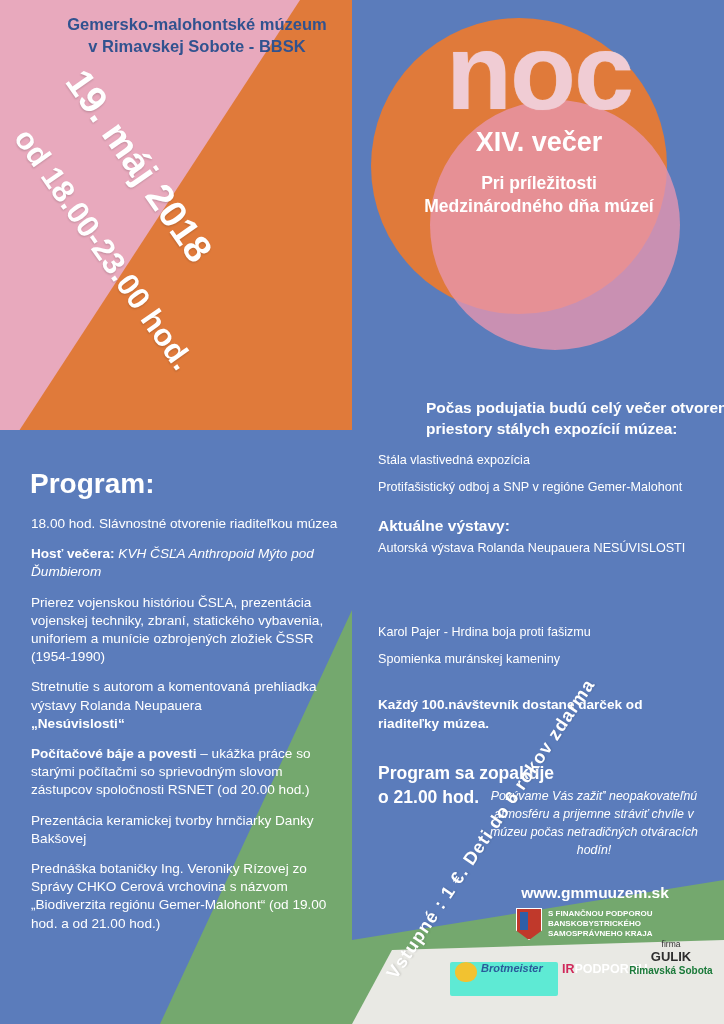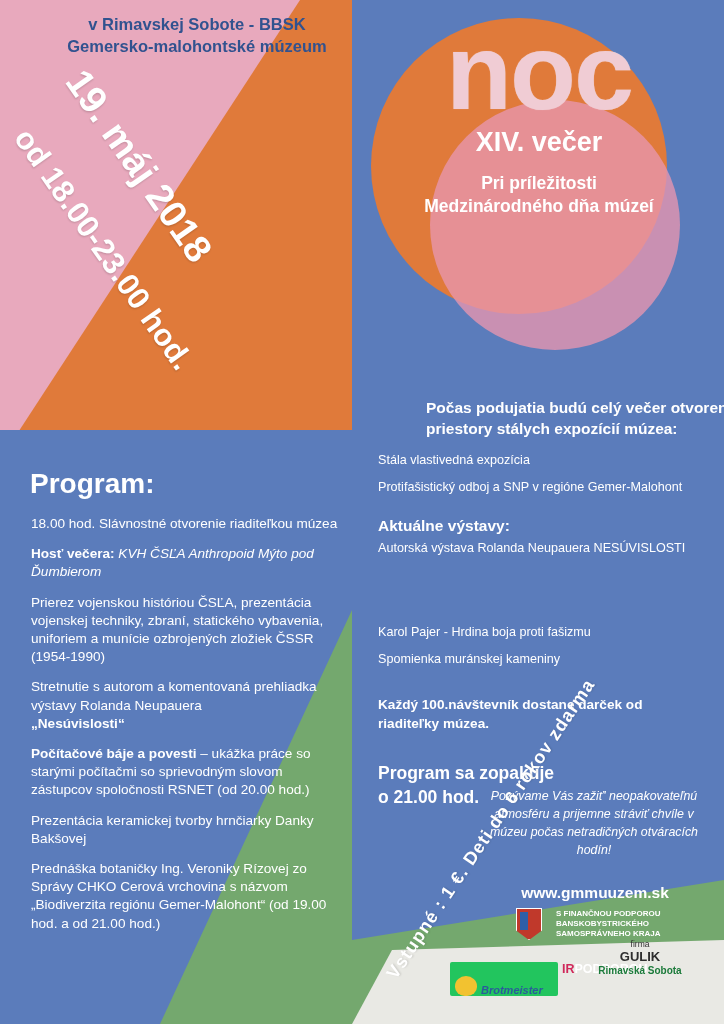--- a/index.html
+++ b/index.html
@@ -171,56 +171,56 @@
     transform-origin: left bottom;
     transform: rotate(-56deg);
     color: #ffffff; font-weight: bold; font-size: 18px;
     letter-spacing: 1px; white-space: nowrap;
     text-shadow: 1px 1px 2px rgba(0,0,0,0.12);
   }
 
   
   .logo-bbsk {
     position: absolute; left: 516px; top: 908px;
-    display: flex; align-items: center; gap: 14px;
+    display: flex; align-items: center; gap: 6px;
   }
   .crest {
     width: 26px; height: 32px; background: #c0392b;
     border: 1px solid #ffffff;
     clip-path: polygon(0 0, 100% 0, 100% 70%, 50% 100%, 0 70%);
     position: relative;
   }
   .crest:after {
     content: ""; position: absolute; left: 3px; top: 3px;
     width: 8px; height: 18px; background: #2d5fa8;
   }
   .bbsk-text {
     color: #ffffff; font-size: 8px; font-weight: bold; line-height: 1.22;
   }
 
   .logo-brotmeister {
     position: absolute; left: 450px; top: 962px;
-    width: 108px; height: 34px; background: #22c55e;
-    border-radius: 2px; display: flex; align-items: flex-end; gap: 4px;
+    width: 108px; height: 34px; background: #5eead4;
+    border-radius: 2px; display: flex; align-items: flex-start; gap: 4px;
     padding: 0 5px;
   }
   .bm-mark {
     width: 22px; height: 20px; background: #f2c230; border-radius: 50% 50% 45% 45%;
   }
   .bm-text { font-size: 11px; color: #2a5b9a; font-weight: bold; font-style: italic; }
 
   .logo-catering {
     position: absolute; left: 562px; top: 962px;
     font-size: 12.5px; font-weight: bold; color: #d0285a;
   }
   .logo-catering .ir { color: #d0285a; }
   .logo-catering .cat { color: #ffffff; }
 
   .logo-gulik {
-    position: absolute; left: 598px; top: 940px; width: 84px;
+    position: absolute; left: 629px; top: 940px; width: 84px;
     text-align: center; color: #2e2e2e; line-height: 1.15;
   }
   .logo-gulik .g1 { font-size: 8.5px; }
   .logo-gulik .g2 { font-size: 13px; font-weight: bold; }
   .logo-gulik .g3 { font-size: 10px; color: #1b7a3a; font-weight: bold; }
 </style>
 </head>
 <body>
 
 <div id="poster">
@@ -230,22 +230,22 @@
   <div class="bg-pink-tri"></div>
   <div class="bg-blue-left"></div>
   <div class="bg-green-tri"></div>
   <div class="bg-blue-right"></div>
   <div class="circle-orange"></div>
   <div class="circle-pink"></div>
   <div class="bg-green-bottom"></div>
   <div class="bg-green-white"></div>
 
   <div class="museum-title">
+    <div>Gemersko-malohontské múzeum</div>
     <div>v Rimavskej Sobote - BBSK</div>
-    <div>Gemersko-malohontské múzeum</div>
   </div>
 
   <div class="noc-block">
     <div class="noc-word">noc</div>
     <div class="noc-year">XIV. večer</div>
     <div class="noc-occasion">
       <div>Pri príležitosti</div>
       <div>Medzinárodného dňa múzeí</div>
     </div>
   </div>

